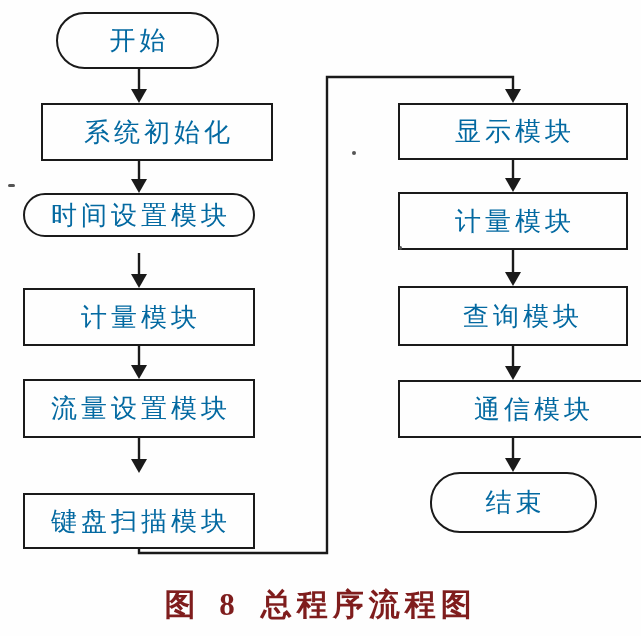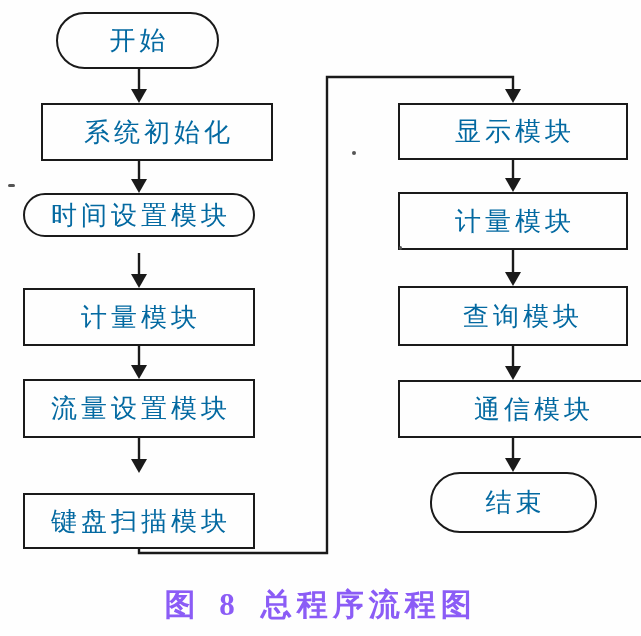--- a/index.html
+++ b/index.html
@@ -53,21 +53,21 @@
   .n-r4      { left: 398px; top: 380px; width: 268px; height: 58px; }
   .n-end     { left: 430px; top: 472px; width: 167px; height: 61px; }
 
   .caption {
     position: absolute;
     left: 0; top: 584px;
     width: 641px;
     text-align: center;
     font-size: 31px;
     font-weight: bold;
-    color: #8b5cf6;
+    color: #7f1d1d;
     letter-spacing: 5px;
   }
   .caption .fig-label { margin-right: 18px; letter-spacing: 8px; }
 
   .speck {
     position: absolute;
     background: #555;
     border-radius: 50%;
   }
   .speck-1 { left: 8px;   top: 184px; width: 7px; height: 3px; border-radius: 2px; }

